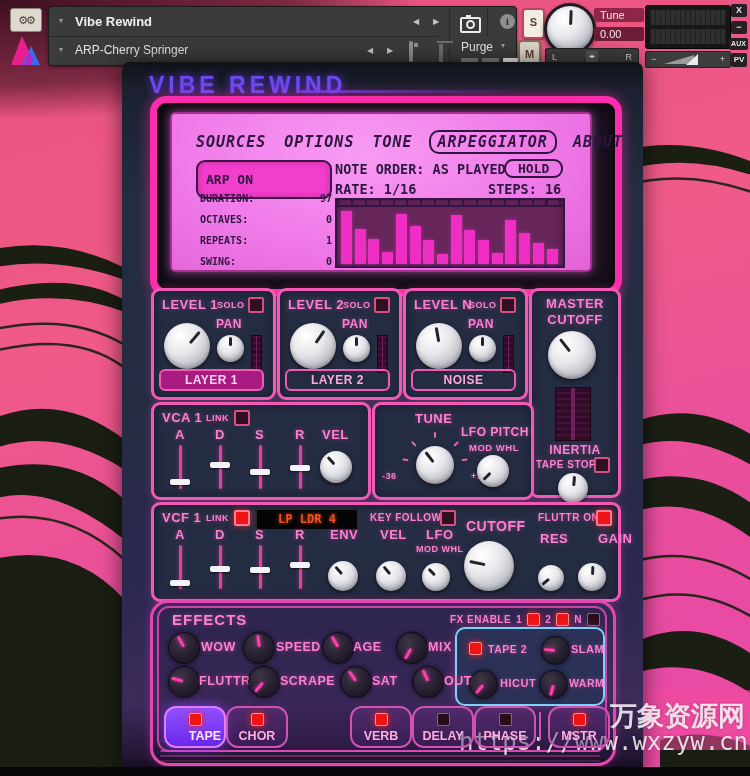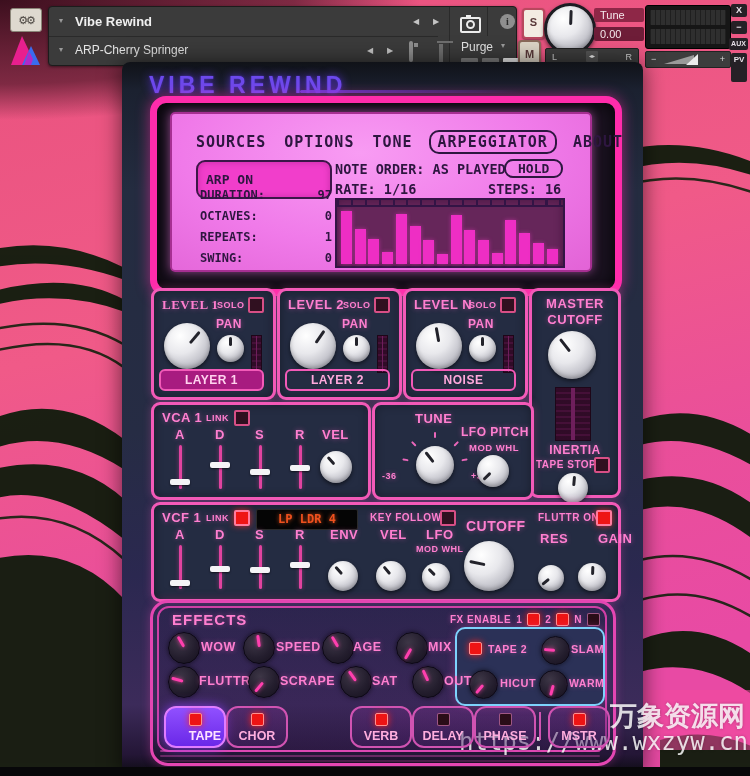--- a/index.html
+++ b/index.html
@@ -48,26 +48,26 @@
   .vibe-streak{height:3px;background:linear-gradient(90deg,rgba(110,60,230,.9),rgba(110,60,230,0));border-radius:2px;}
 
   
   .screen-frame{left:150px;top:96px;width:458px;height:186px;border-radius:16px;
     background:#1a1220;border:7px solid #ff2cab;
     box-shadow:0 0 14px rgba(255,45,170,.55), inset 0 0 18px rgba(0,0,0,.9);}
   .screen{left:170px;top:112px;width:418px;height:156px;border-radius:5px;border:2px solid #a62f92;
     background:radial-gradient(ellipse at 45% 25%,#f89cf3 0%,#f07ae9 55%,#e263d6 100%);
     box-shadow:0 0 10px rgba(255,120,235,.5);}
   .scr{font-family:"DejaVu Sans Mono",monospace;font-weight:bold;color:#2e1640;}
-  .scr-tab{font-size:15px;letter-spacing:1px;padding:1px 2px;}
+  .scr-tab{font-style:italic;font-size:15px;letter-spacing:1px;padding:1px 2px;}
   .scr-tab.boxed{border:2px solid #2e1640;border-radius:10px;padding:1px 7px;}
   .arp-btn{border:2px solid #3c1648;border-radius:9px;background:#f13ecb;font-size:13px;
     padding:10px 8px;box-shadow:inset 0 0 6px rgba(120,10,100,.35);}
   .hold-btn{border:2px solid #2e1640;border-radius:9px;font-size:13px;padding:0 12px;}
-  .param-row{display:flex;justify-content:space-between;height:21px;font-size:12px;}
+  .param-row{display:flex;justify-content:space-between;height:21px;font-size:10px;align-items:center;}
   .graph{border:2px solid #331445;background:#66265a;box-shadow:inset 0 0 8px rgba(40,5,40,.5);}
   .graph-ticks{position:absolute;left:0;right:0;top:0;height:5px;border-bottom:2px solid #331445;
     background-image:repeating-linear-gradient(90deg,#331445 0 2px,transparent 2px 13.9px);}
   .bar{position:absolute;bottom:2px;background:#ee2ec4;box-shadow:0 0 4px rgba(255,60,210,.45);}
 
   
   .panel{position:absolute;background:#242c42;border:3px solid #f35ab8;border-radius:9px;
     box-shadow:0 0 8px rgba(243,90,184,.3), inset 0 0 10px rgba(0,0,0,.35);}
   .plabel{position:absolute;color:#ff7fd0;font-weight:bold;letter-spacing:.5px;
     text-shadow:0 0 5px rgba(255,100,200,.45);white-space:nowrap;}
@@ -219,21 +219,21 @@
   <div class="abs vol-bar" style="left:645px;top:51px;width:84px;height:15px;">
     <span class="abs" style="left:5px;top:2px">−</span>
     <span class="abs" style="right:5px;top:2px">+</span>
     <span class="abs" style="left:18px;top:3px;width:30px;height:9px;background:#9a9a9a;clip-path:polygon(0 100%,100% 0,100% 100%)"></span>
     <span class="abs" style="left:40px;top:2px;width:12px;height:11px;background:#ececec;clip-path:polygon(0 100%,100% 0,100% 100%)"></span>
   </div>
 
   <div class="abs win-btn" style="left:731px;top:4px;width:16px;height:13px;font-size:9px;line-height:13px">X</div>
   <div class="abs win-btn" style="left:731px;top:21px;width:16px;height:13px;font-size:9px;line-height:13px">−</div>
   <div class="abs win-btn" style="left:729px;top:38px;width:19px;height:12px;font-size:7px;line-height:12px">AUX</div>
-  <div class="abs win-btn" style="left:731px;top:53px;width:16px;height:29px;font-size:8px;line-height:13px">PV</div>
+  <div class="abs win-btn" style="left:731px;top:53px;width:16px;height:14px;font-size:8px;line-height:13px">PV</div>
 
   <div class="abs body-rack"></div>
   <span class="abs vibe-title" style="left:149px;top:72px">VIBE REWIND</span>
   <div class="abs vibe-streak" style="left:300px;top:90px;width:220px"></div>
 
   <div class="abs screen-frame"></div>
   <div class="abs screen">
     <div id="screen-tabs" style="position:absolute;left:22px;top:16px;right:10px;display:flex;gap:14px;align-items:center">
         <span class="scr scr-tab">SOURCES</span>
         <span class="scr scr-tab">OPTIONS</span>
@@ -466,21 +466,21 @@
   </div>
   <div id="fx-tabs"></div>
   <div class="fx-line" style="top:750px;background:rgba(235,80,190,.55)"></div>
   <div class="fx-line" style="top:755px;background:rgba(235,80,190,.35)"></div>
   <div class="fx-line" style="top:760px;background:rgba(235,80,190,.2)"></div>
   <div class="abs" style="left:0;top:767px;width:750px;height:9px;background:#070709"></div>
 
   <span class="abs watermark" style="right:5px;top:698px;font-size:27px;font-weight:bold">万象资源网</span>
   <span class="abs watermark" style="right:2px;top:728px;font-size:24px;font-family:'DejaVu Sans Mono',monospace">https://www.wxzyw.cn</span>
 <div class="panel" style="left: 151px; top: 288px; width: 119px; height: 106px;">
-      <span class="plabel" style="left: 8px; top: 6px; font-size: 13px; font-family: Liberation Serif, serif;">LEVEL 1</span>
+      <span class="plabel" style="left: 8px; top: 6px; font-size: 13px;">LEVEL 1</span>
       <span class="plabel" style="left: 63px; top: 9px; font-size: 9px;">SOLO</span>
       <span class="cb" style="left: 94px; top: 6px;"></span>
       <span class="plabel" style="left: 62px; top: 26px; font-size: 12px;">PAN</span>
       <div class="knob white" style="left: 10px; top: 32px; width: 46px; height: 46px;">
         <div class="kwrap" style="transform: rotate(40deg);">
           <div class="kptr"></div>
         </div>
       </div>
       <div class="knob white" style="left: 63px; top: 44px; width: 27px; height: 27px;">
         <div class="kwrap" style="transform: rotate(0deg);">

